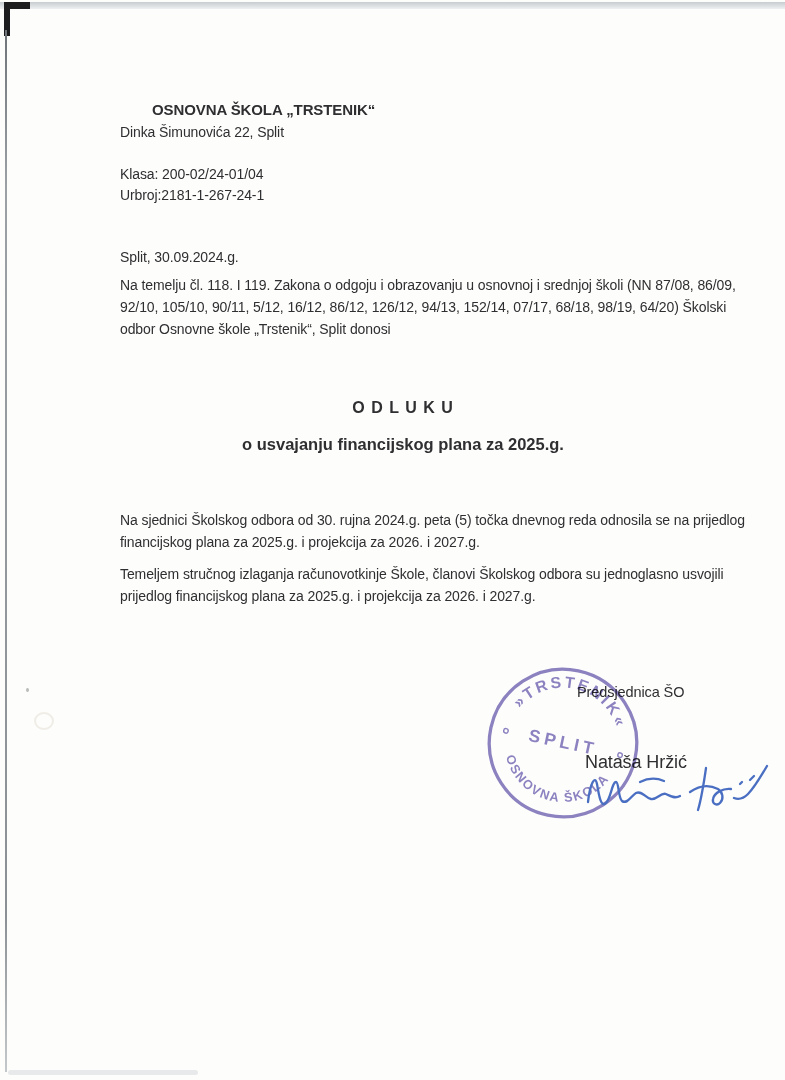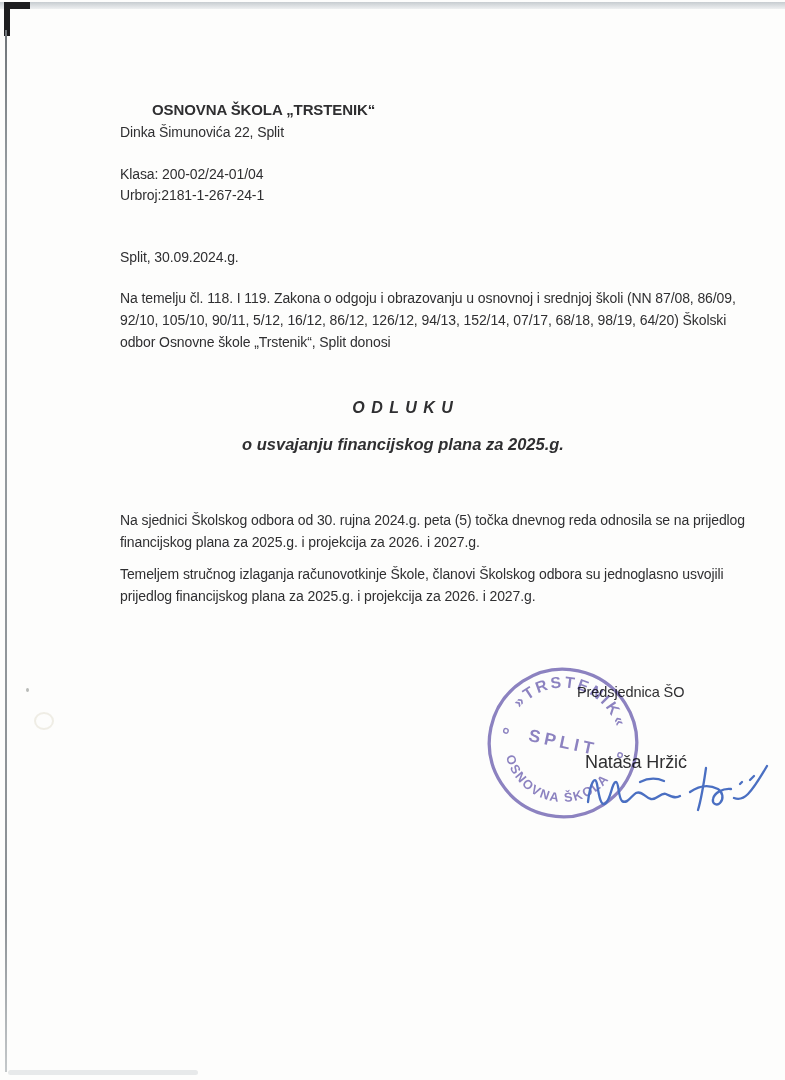--- a/index.html
+++ b/index.html
@@ -19,21 +19,21 @@
   .scan-bottom-band{position:absolute;top:1070px;left:8px;width:190px;height:5px;
     background:#dcdfe1;opacity:.65;border-radius:3px;}
   .scan-dot{position:absolute;top:688px;left:26px;width:3px;height:4px;border-radius:50%;
     background:#a8aaa8;opacity:.8;}
   .scan-smudge{position:absolute;top:712px;left:34px;width:16px;height:14px;border-radius:50%;
     border:2px solid #e3e0d2;opacity:.55;}
   
   .doc-text{position:absolute;font-size:14px;line-height:22px;letter-spacing:-0.1px;}
   .bold{font-weight:bold;margin-left:32px;}
   .para{width:634px;text-align:left;}
-  .heading-box{position:absolute;left:120px;width:566px;text-align:center;font-weight:bold;font-style:italic;}
+  .heading-box{position:absolute;left:120px;width:566px;text-align:center;font-weight:bold;}
   .title-line{font-size:16px;letter-spacing:1px;}
   .subtitle-line{font-size:16.5px;}
   
   .stamp{position:absolute;left:476px;top:656px;width:174px;height:174px;
     transform:rotate(12deg);opacity:.82;mix-blend-mode:multiply;}
   
   .signature{position:absolute;left:582px;top:756px;width:196px;height:64px;}
   .sig-role{position:absolute;left:577px;top:681px;font-size:14.5px;}
   .sig-name{position:absolute;left:585px;top:751px;font-size:18px;}
 </style>
@@ -47,21 +47,21 @@
 <div class="scan-bottom-band"></div>
 <div class="scan-dot"></div>
 <div class="scan-smudge"></div>
 
 <div class="doc-text bold" style="left:120px;top:99px;font-size:15px;">OSNOVNA ŠKOLA „TRSTENIK“</div>
 <div class="doc-text" style="left:120px;top:121px;">Dinka Šimunovića 22, Split</div>
 <div class="doc-text" style="left:120px;top:163px;">Klasa: 200-02/24-01/04</div>
 <div class="doc-text" style="left:120px;top:184px;text-align:right;">Urbroj:2181-1-267-24-1</div>
 <div class="doc-text" style="left:120px;top:246px;">Split, 30.09.2024.g.</div>
 
-<div class="doc-text para" style="left:120px;top:287px;">Na temelju čl. 118. I 119. Zakona o odgoju i obrazovanju u osnovnoj i srednjoj školi (NN 87/08, 86/09, 92/10, 105/10, 90/11, 5/12, 16/12, 86/12, 126/12, 94/13, 152/14, 07/17, 68/18, 98/19, 64/20) Školski odbor Osnovne škole „Trstenik“, Split  donosi</div>
+<div class="doc-text para" style="left:120px;top:274px;">Na temelju čl. 118. I 119. Zakona o odgoju i obrazovanju u osnovnoj i srednjoj školi (NN 87/08, 86/09, 92/10, 105/10, 90/11, 5/12, 16/12, 86/12, 126/12, 94/13, 152/14, 07/17, 68/18, 98/19, 64/20) Školski odbor Osnovne škole „Trstenik“, Split  donosi</div>
 
 <div class="heading-box title-line" style="top:399px;">O D L U K U</div>
 <div class="heading-box subtitle-line" style="top:435px;">o usvajanju financijskog plana za 2025.g.</div>
 
 <div class="doc-text para" style="left:120px;top:509px;">Na sjednici Školskog odbora od 30. rujna 2024.g. peta (5) točka dnevnog reda odnosila se na prijedlog financijskog plana za 2025.g. i projekcija za 2026. i 2027.g.</div>
 <div class="doc-text para" style="left:120px;top:563px;">Temeljem stručnog izlaganja računovotkinje Škole, članovi Školskog odbora su jednoglasno usvojili prijedlog financijskog plana za 2025.g. i projekcija za 2026. i 2027.g.</div>
 
 <div class="sig-role doc-text">Predsjednica ŠO</div>
 <div class="sig-name doc-text">Nataša Hržić</div>
 

